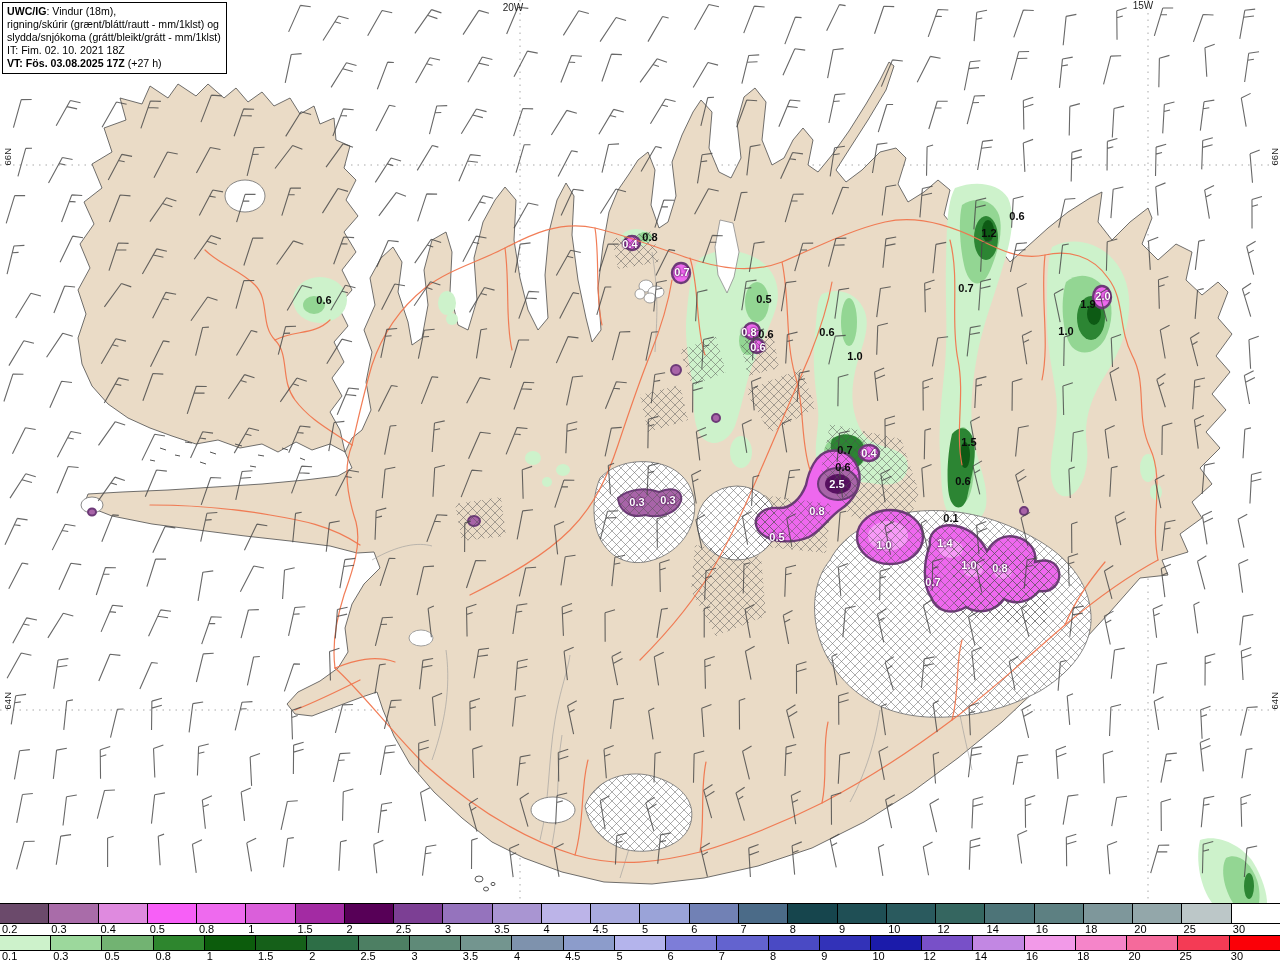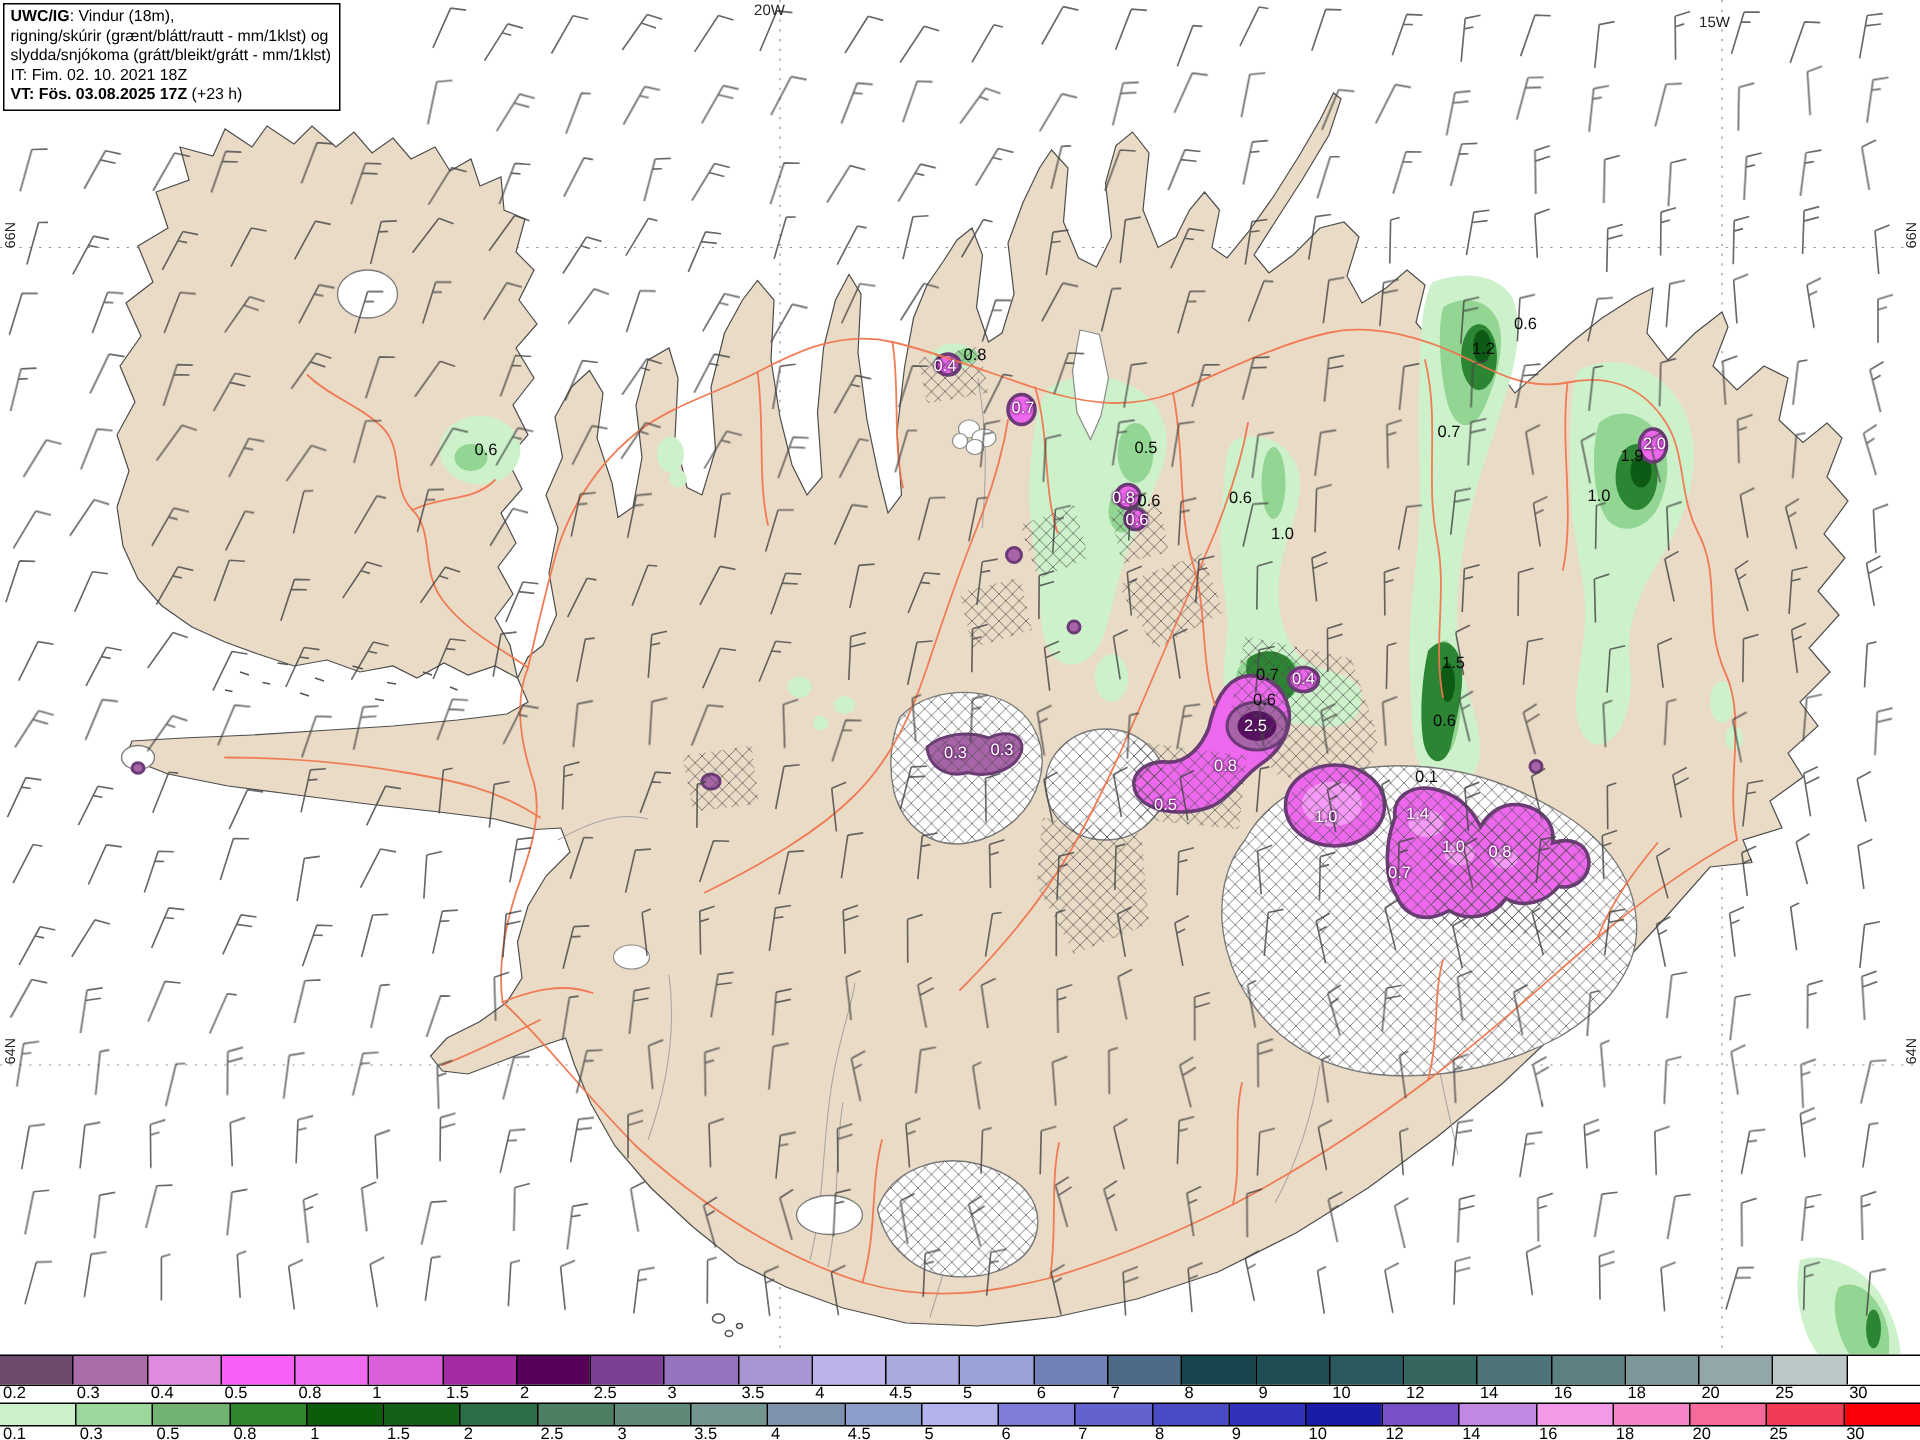--- a/index.html
+++ b/index.html
@@ -19,21 +19,21 @@
   .r1{fill:var(--rain1);} .r2{fill:var(--rain2);} .r3{fill:var(--rain3);} .r4{fill:var(--rain4);}
   .sl{fill:var(--sleet-bright);stroke:var(--sleet-ring);stroke-width:2.4;}
   .slm{fill:var(--sleet-mauve);stroke:var(--sleet-ring);stroke-width:2;}
   .sld{fill:var(--sleet-dark);} .sli{fill:var(--sleet-light);}
   .hatch{fill:url(#xh);opacity:.85;}
   .road{fill:none;stroke:var(--road);stroke-width:1.2;stroke-linecap:round;opacity:.95;}
   .river{fill:none;stroke:#9a9a9a;stroke-width:.7;opacity:.85;}
   .grat{stroke:#6e6e6e;stroke-width:.8;stroke-dasharray:1.5 5;opacity:.75;}
   .speck{stroke:#555;stroke-width:1;fill:#fff;}
   #overlay{position:absolute;top:0;left:0;width:1280px;height:903px;pointer-events:none;}
-  .plab{position:absolute;transform:translate(-50%,-50%);font-size:11px;font-weight:normal;white-space:nowrap;}
+  .plab{position:absolute;transform:translate(-50%,-50%);font-size:11px;font-weight:bold;white-space:nowrap;}
   .plab.dark{color:#0a0a0a;}
   .plab.light{color:#fff;text-shadow:0 0 2px rgba(70,0,80,.95),0 0 2px rgba(70,0,80,.95);}
   .clab{position:absolute;font-size:10px;color:#222;transform:translateX(-50%);}
   .vlab{position:absolute;font-size:9.5px;color:#222;writing-mode:vertical-rl;transform:rotate(180deg);}
   #titlebox{position:absolute;top:2px;left:2px;background:#fff;border:1px solid #000;
             padding:2px 5px 3px 4px;font-size:10.6px;line-height:13px;color:#000;
             width:fit-content;z-index:30;}
   #legend{position:absolute;top:903px;left:0;width:1280px;height:57px;background:#fff;}
   .scalebar{position:relative;display:flex;width:1280px;box-sizing:border-box;
             border-top:1px solid #000;border-bottom:1px solid #000;}
@@ -760,34 +760,34 @@
       <span class="plab light" style="left: 817px; top: 511px;">0.8</span>
       <span class="plab light" style="left: 777px; top: 537px;">0.5</span>
       <span class="plab light" style="left: 884px; top: 545px;">1.0</span>
       <span class="plab light" style="left: 945px; top: 543px;">1.4</span>
       <span class="plab light" style="left: 969px; top: 565px;">1.0</span>
       <span class="plab light" style="left: 1000px; top: 568px;">0.8</span>
       <span class="plab light" style="left: 933px; top: 582px;">0.7</span>
       <span class="plab light" style="left: 637px; top: 502px;">0.3</span>
       <span class="plab light" style="left: 668px; top: 500px;">0.3</span>
       <span class="clab" style="left: 513px; top: 2px;">20W</span>
-      <span class="clab" style="left: 1143px; top: 10px;">15W</span>
+      <span class="clab" style="left: 1143px; top: 0;">15W</span>
       <span class="vlab" style="left: 2px; top: 148px;">66N</span>
       <span class="vlab" style="left: 1269px; top: 148px;">66N</span>
       <span class="vlab" style="left: 2px; top: 692px;">64N</span>
       <span class="vlab" style="left: 1269px; top: 692px;">64N</span>
     </div>
 </div>
 
 <div id="titlebox">
   <div><b>UWC/IG</b><span>: Vindur (18m),</span></div>
   <div>rigning/skúrir (grænt/blátt/rautt - mm/1klst) og</div>
   <div>slydda/snjókoma (grátt/bleikt/grátt - mm/1klst)</div>
   <div>IT: Fim. 02. 10. 2021 18Z</div>
-  <div><b>VT: Fös. 03.08.2025 17Z</b><span> (+23 h)</span></div>
+  <div><b>VT: Fös. 03.08.2025 17Z</b><span> (+27 h)</span></div>
 </div>
 
 <div id="legend">
   <div id="bar-sleet" class="scalebar">
       <div class="cell" style="background: rgb(107, 74, 107);"></div>
       <div class="cell" style="background: rgb(169, 108, 169);"></div>
       <div class="cell" style="background: rgb(223, 138, 223);"></div>
       <div class="cell" style="background: rgb(247, 95, 247);"></div>
       <div class="cell" style="background: rgb(238, 106, 238);"></div>
       <div class="cell" style="background: rgb(218, 95, 218);"></div>

